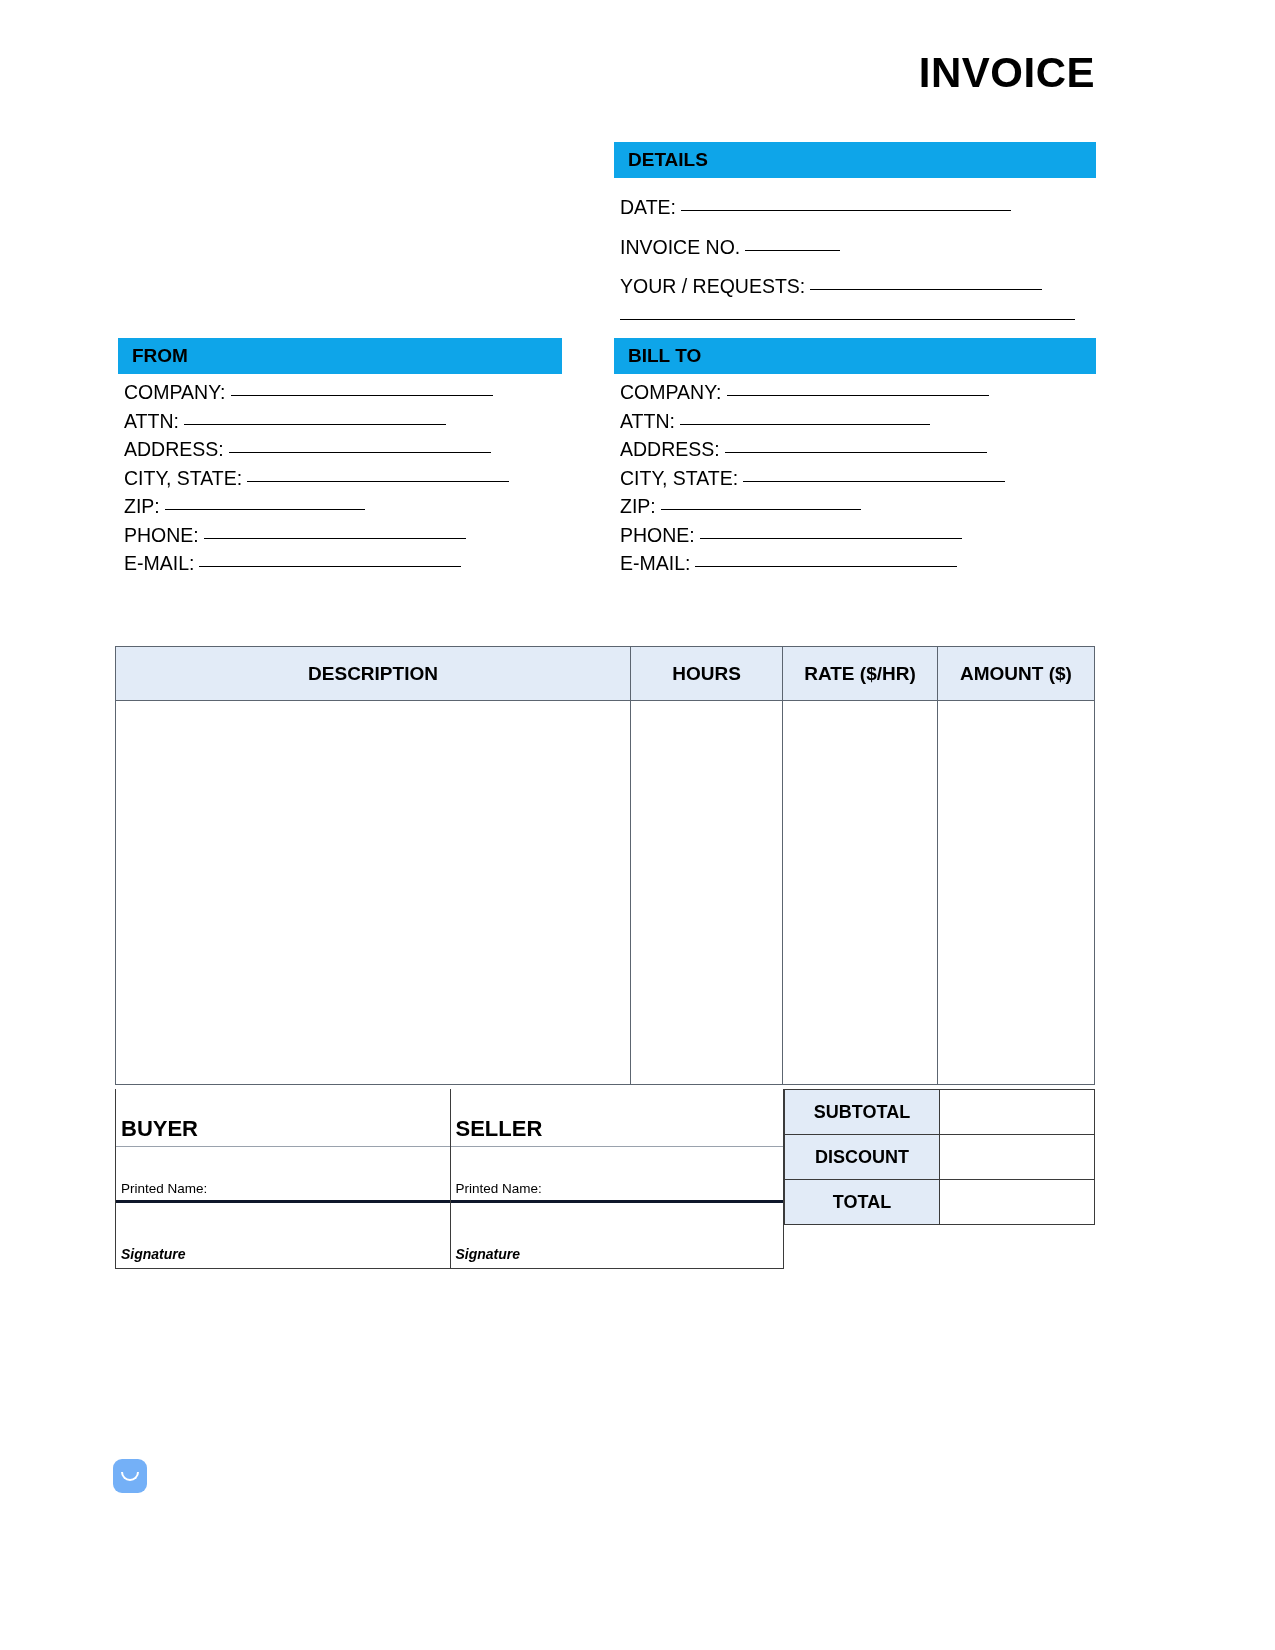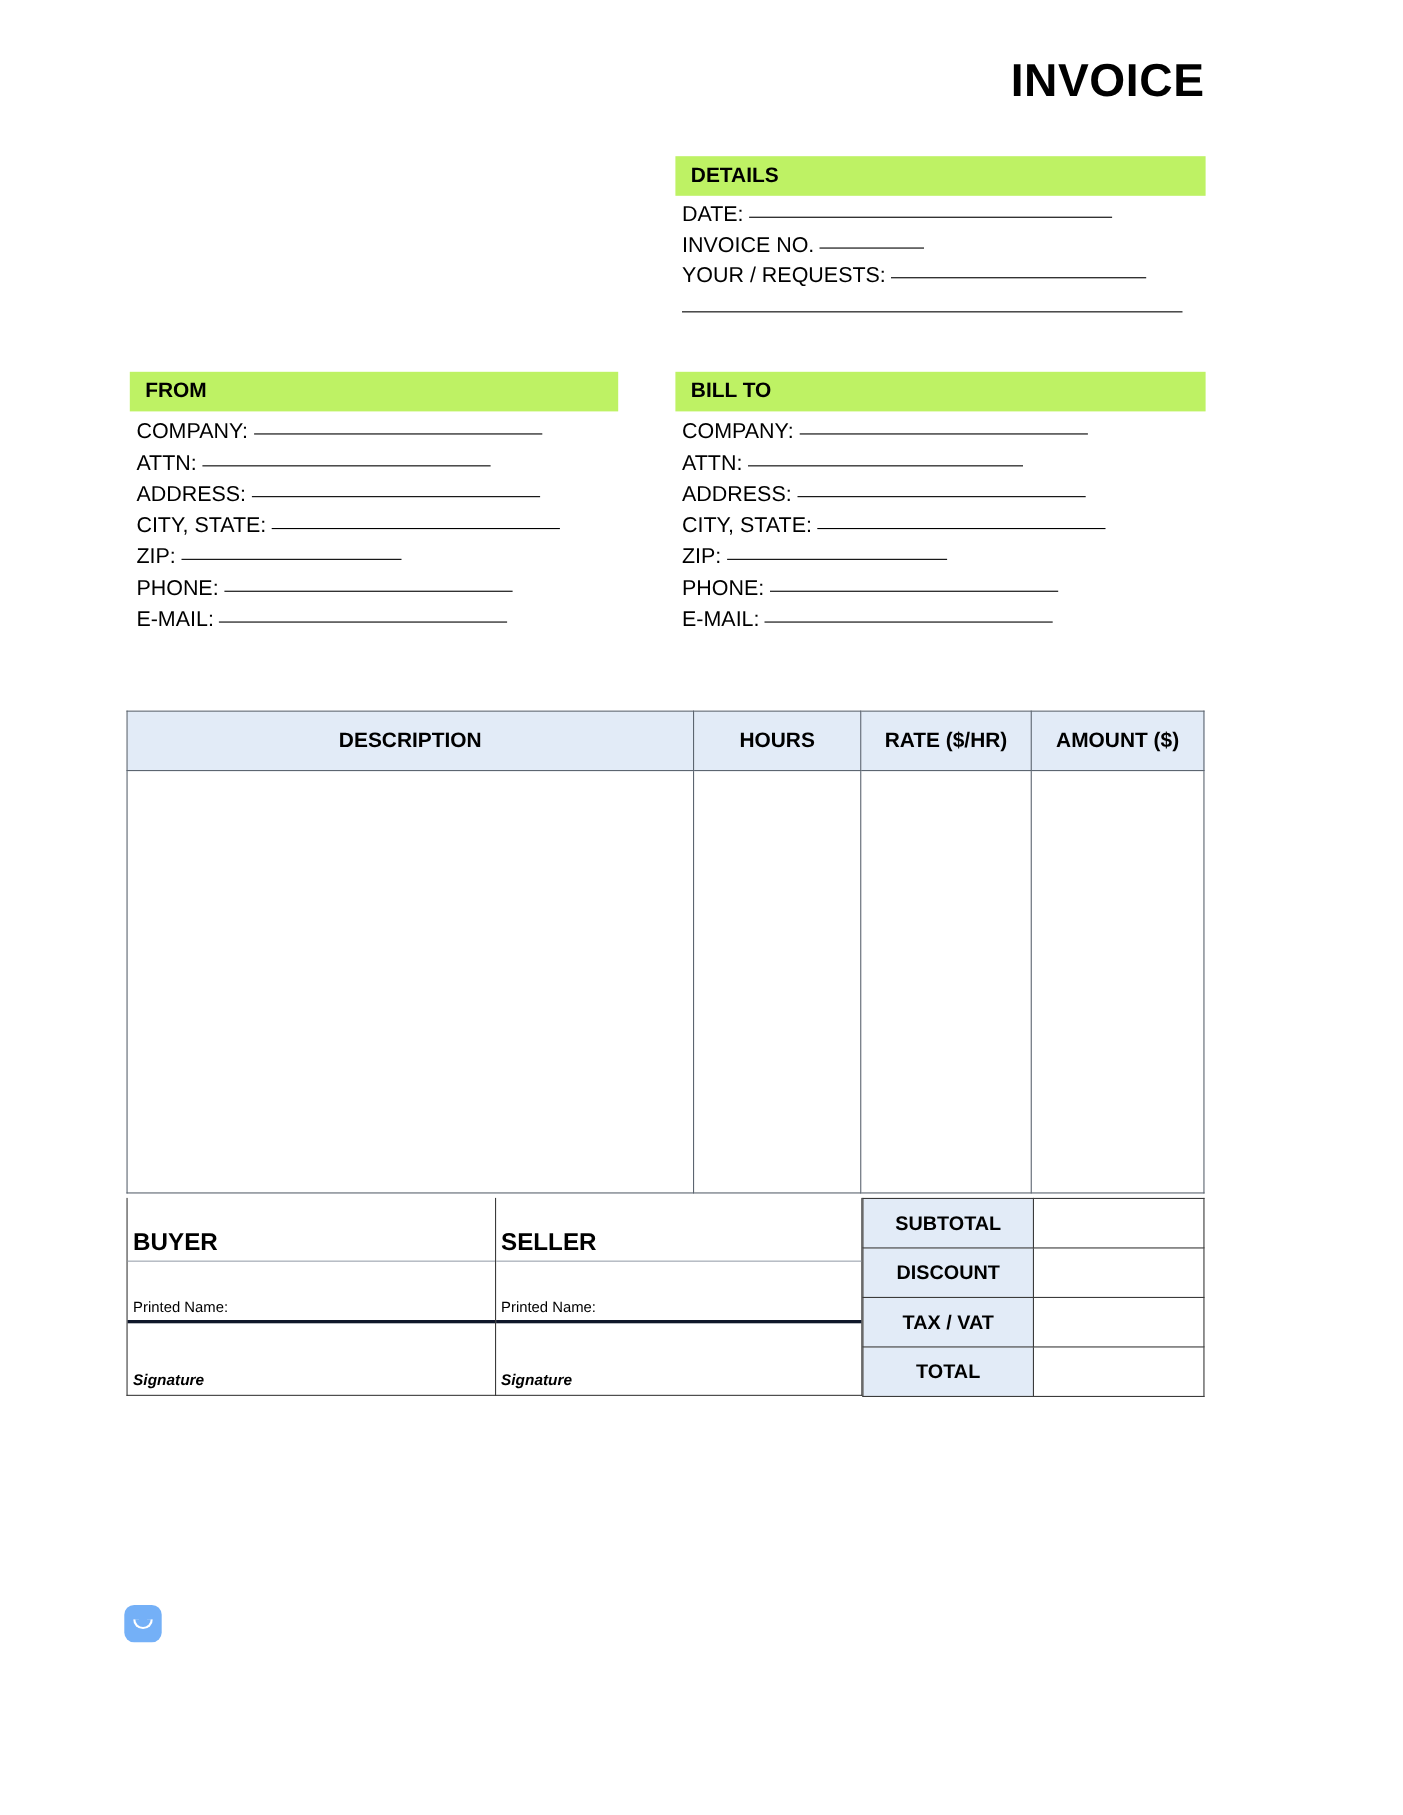--- a/index.html
+++ b/index.html
@@ -33,39 +33,40 @@
     font-size: 42px;
     font-weight: bold;
     letter-spacing: 0.5px;
     line-height: 1;
     text-align: left;
     white-space: nowrap;
   }
 
   
   .sec-bar {
-    background: #bef264;
+    background: #0ea5e9;
     font-weight: bold;
     font-size: 19px;
     padding: 8px 14px 9px 14px;
     line-height: 1;
   }
 
   
   .details-block {
     position: absolute;
     left: 614px;
     top: 142px;
     width: 482px;
   }
   .field-line {
     font-size: 19.5px;
     line-height: 1.0;
     padding: 8px 0 0 6px;
     white-space: nowrap;
+    margin-top: 12px;
   }
   .details-block .field-line { padding-left: 6px; }
   .rule {
     display: inline-block;
     border-bottom: 1.6px solid #000;
     vertical-align: 3px;
     margin-left: 5px;
   }
   .rule-continued {
     display: block;
@@ -361,24 +362,20 @@
       <tbody>
         <tr>
           <td class="lbl">SUBTOTAL</td>
           <td class="val"></td>
         </tr>
         <tr>
           <td class="lbl">DISCOUNT</td>
           <td class="val"></td>
         </tr>
         <tr>
-          <td class="lbl">TAX / VAT</td>
-          <td class="val"></td>
-        </tr>
-        <tr>
           <td class="lbl">TOTAL</td>
           <td class="val"></td>
         </tr>
       </tbody>
     </table>
   </div>
 
 
   <div class="logo">
     <div class="logo-smile"></div>

